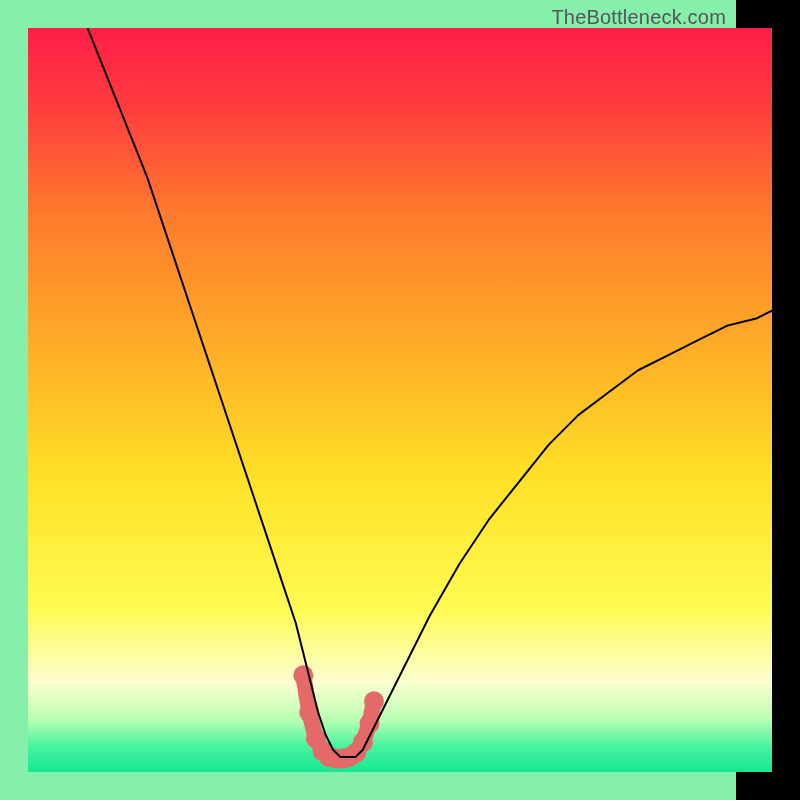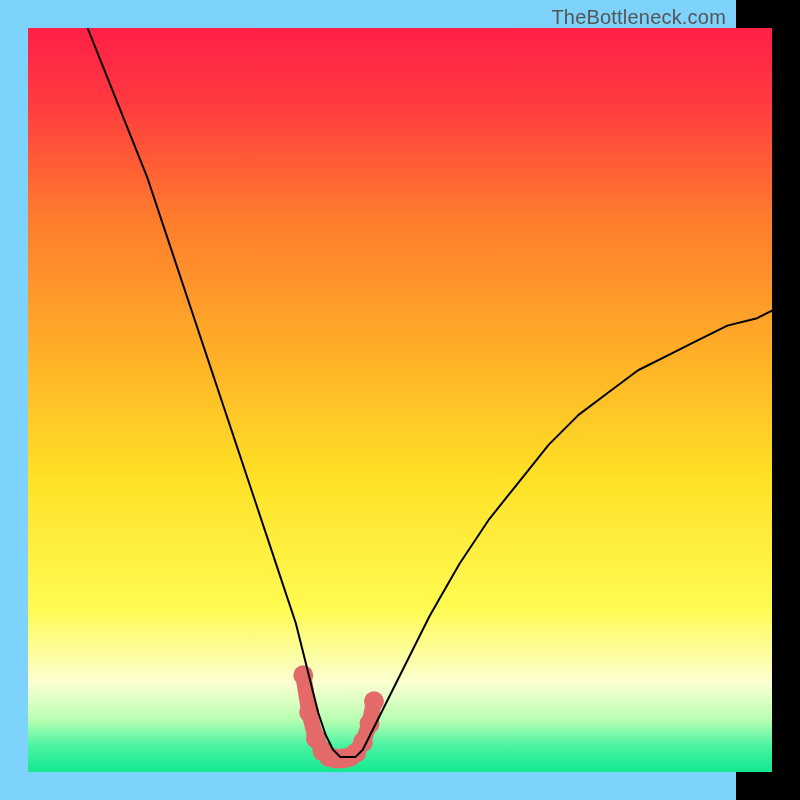--- a/index.html
+++ b/index.html
@@ -9,21 +9,21 @@
     height: 800px;
     background: #000;
     overflow: hidden;
     font-family: Arial, Helvetica, sans-serif;
   }
   .frame {
     position: absolute;
     inset: 0;
     width: 736px;
     height: 800px;
-    background: #7dd3fc;
+    background: #86efac;
   }
   .plot {
     position: absolute;
     left: 28px;
     top: 28px;
     width: 744px;
     height: 744px;
     overflow: hidden;
   }
   .watermark {

